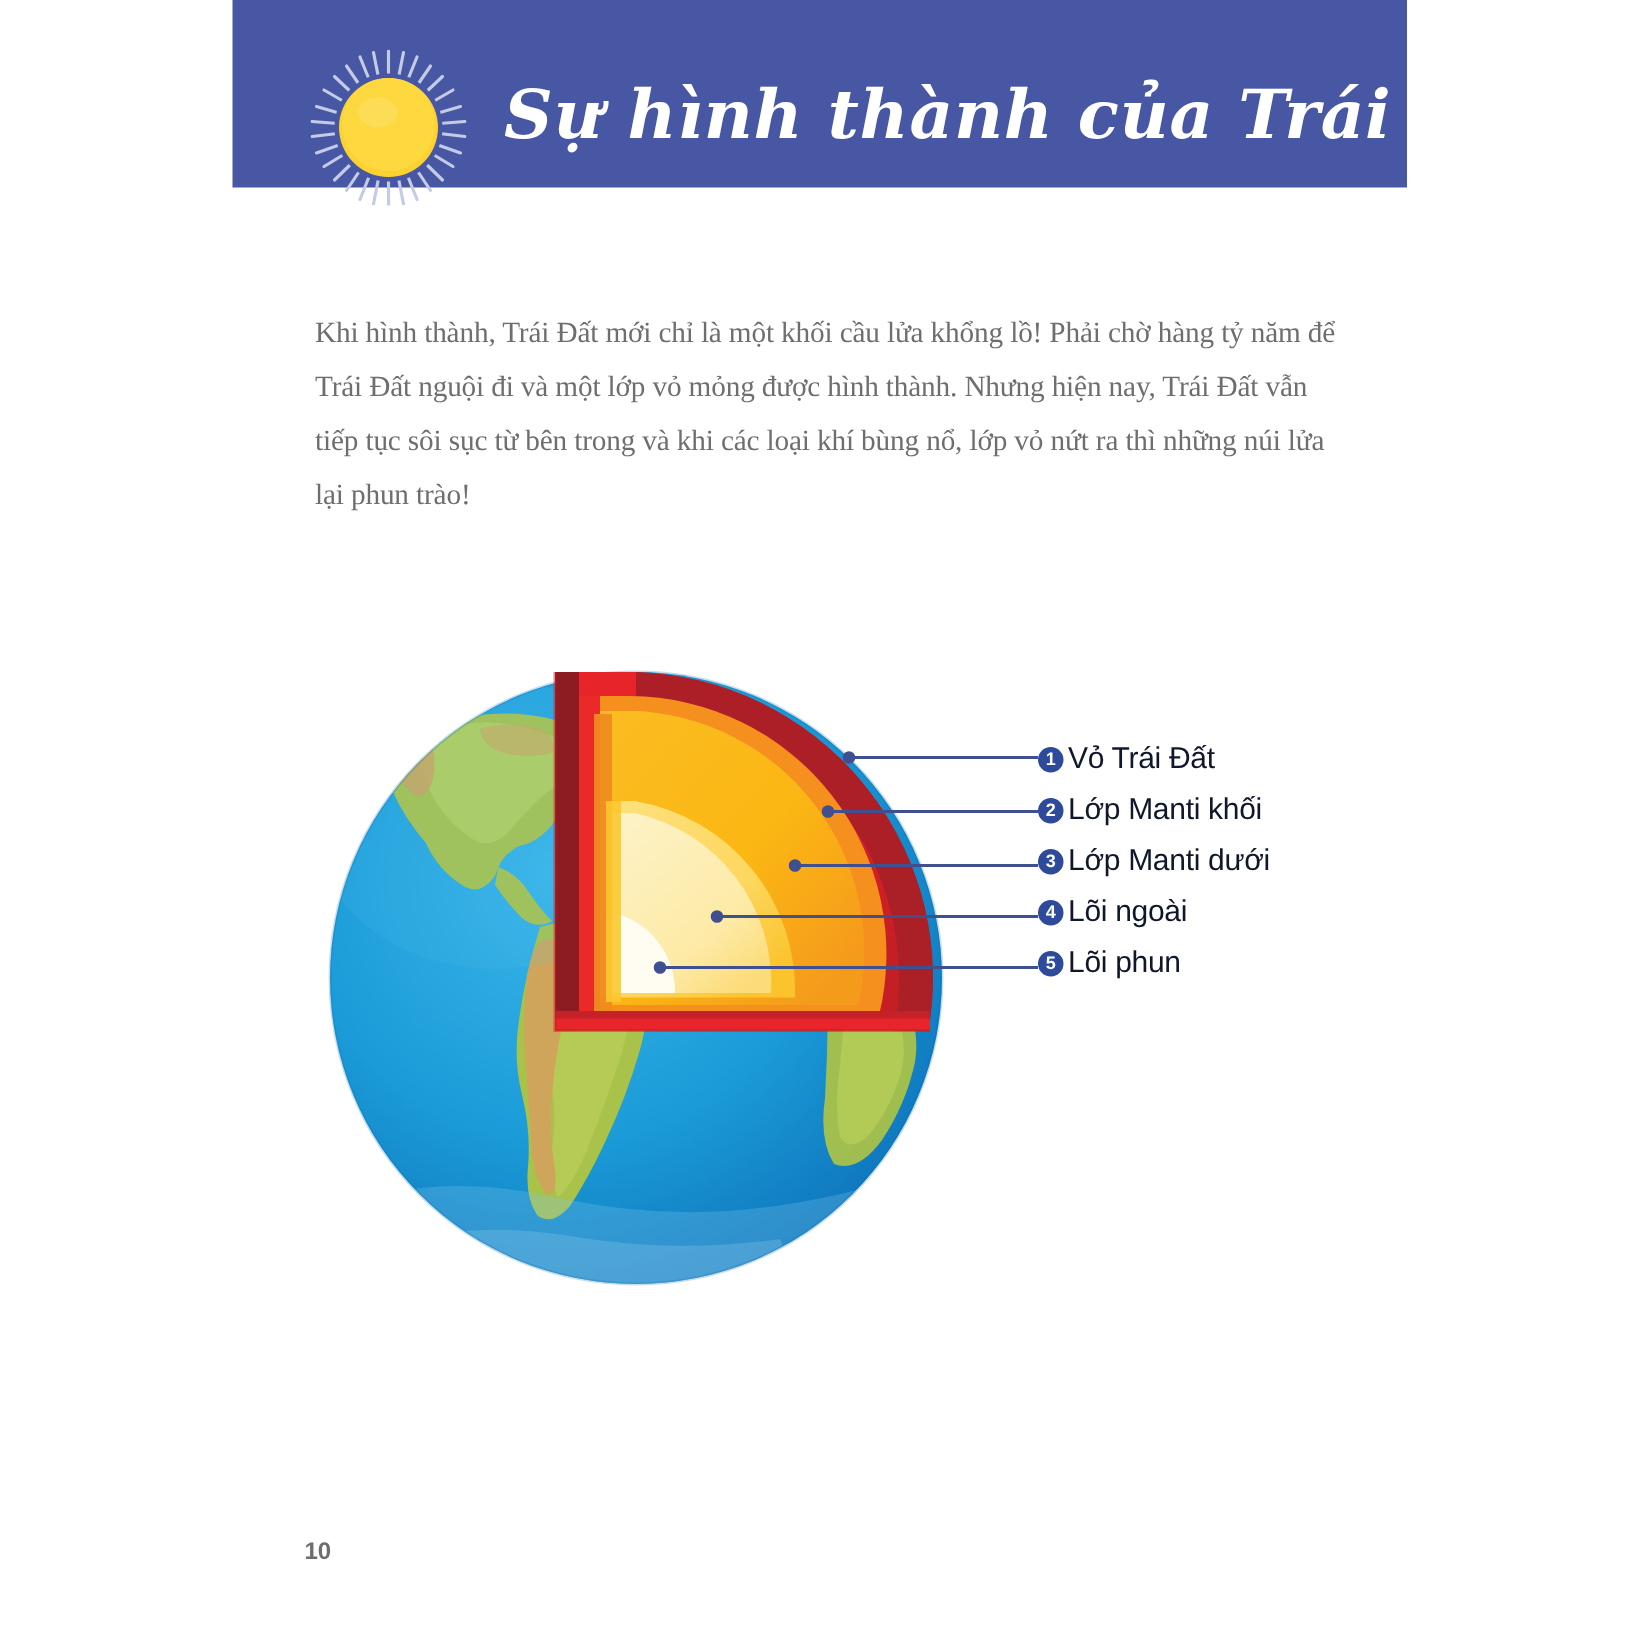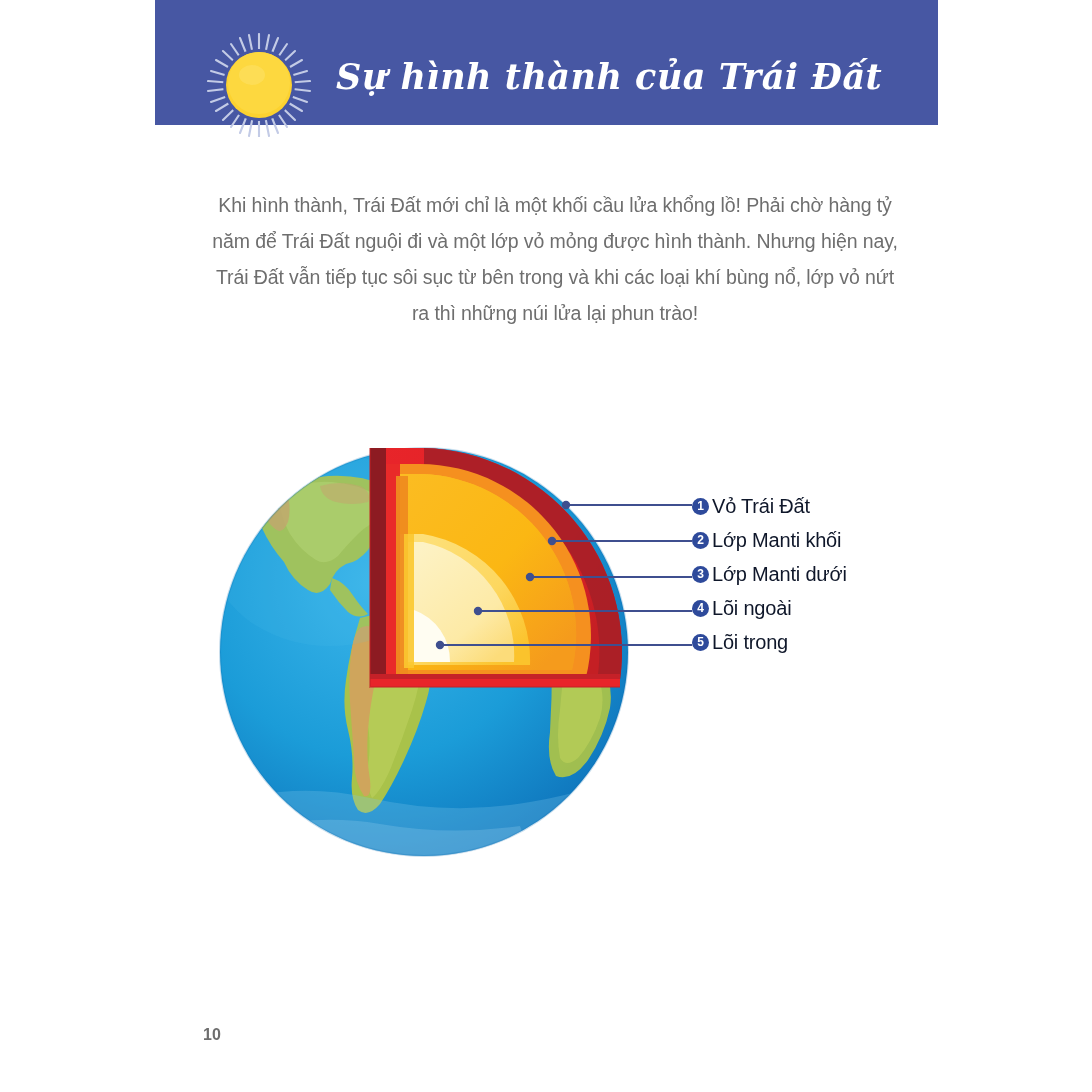--- a/index.html
+++ b/index.html
@@ -34,38 +34,37 @@
   #page-title {
     position: absolute;
     left: 336px;
     top: 44px;
     width: 560px;
     height: 70px;
     color: #ffffff;
     font-family: "DejaVu Serif", serif;
     font-style: italic;
     font-weight: 700;
-    font-size: 35px;
+    font-size: 45px;
     line-height: 66px;
     letter-spacing: 0.5px;
     white-space: nowrap;
   }
 
   
   #intro-paragraph {
     position: absolute;
     left: 210px;
-    top: 167px;
+    top: 185px;
     width: 690px;
     color: #6e6e6e;
-    font-family: Liberation Sans, sans-serif;
+    font-family: Liberation Serif, serif;
     font-size: 19.5px;
     line-height: 36px;
     letter-spacing: -0.1px;
-    text-align: center;
   }
 
   
   #earth-figure {
     position: absolute;
     left: 200px;
     top: 430px;
     width: 720px;
     height: 450px;
   }
@@ -322,17 +321,17 @@
   <div class="legend-item">
     <span class="legend-badge">3</span>
     <span class="legend-label">Lớp Manti dưới</span>
   </div>
   <div class="legend-item">
     <span class="legend-badge">4</span>
     <span class="legend-label">Lõi ngoài</span>
   </div>
   <div class="legend-item">
     <span class="legend-badge">5</span>
-    <span class="legend-label">Lõi trong</span>
+    <span class="legend-label">Lõi phun</span>
   </div>
 </div>
 
 <div id="page-number">10</div>
 
 </body></html>

